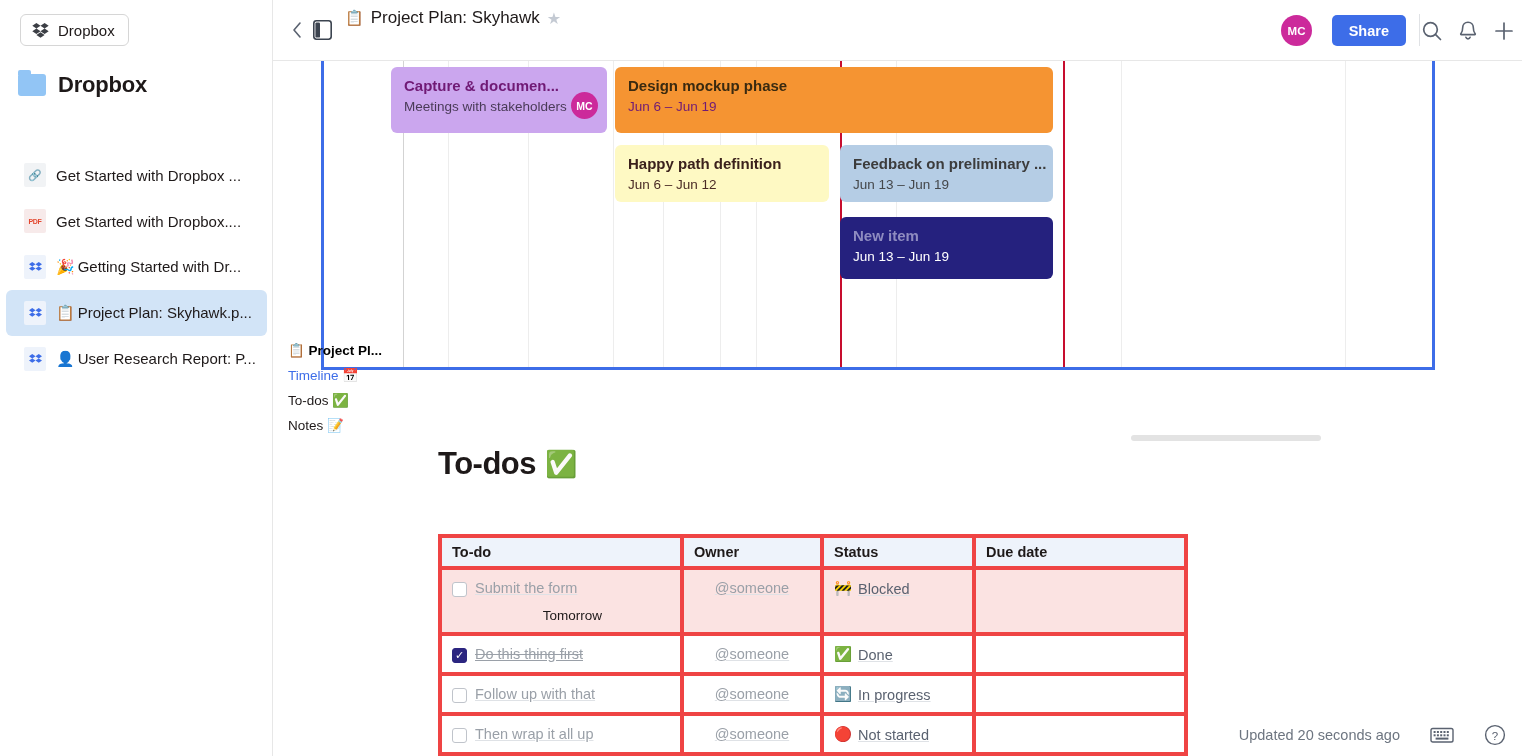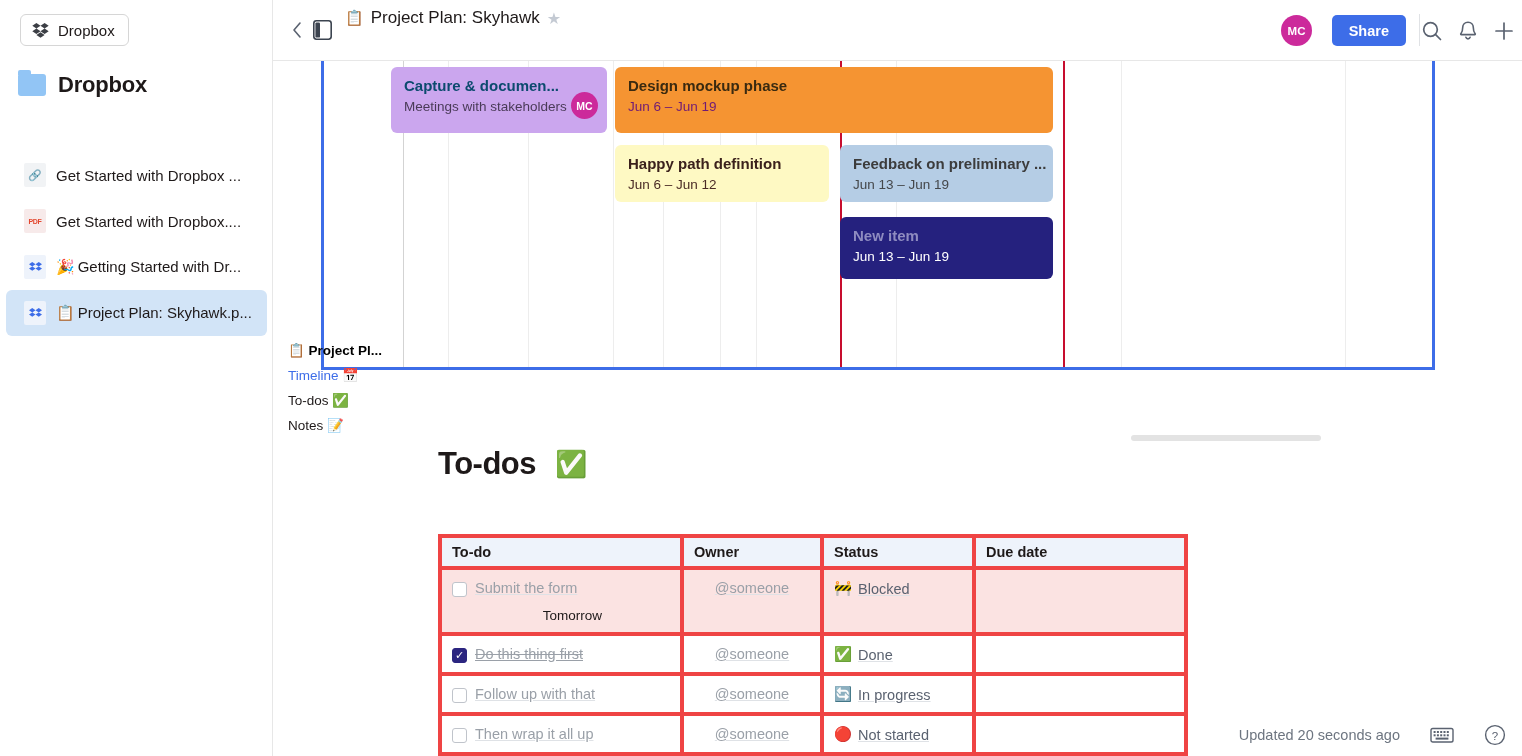--- a/index.html
+++ b/index.html
@@ -131,21 +131,21 @@
   .outline { position: absolute; left: 15px; top: 276px; width: 120px; }
   .ol-row { height: 25px; display: flex; align-items: center; gap: 5px; font-size: 13.5px; cursor: pointer; }
   .ol-row.bold { font-weight: bold; color: #000000; }
   .ol-row.active { color: #3d6de8; }
   .ol-row.plain { color: #1e1919; }
 
   
   .section-title {
     position: absolute; left: 165px; top: 385px;
     font-size: 31px; font-weight: bold; letter-spacing: -0.5px;
-    display: flex; align-items: center; gap: 19px;
+    display: flex; align-items: center; gap: 9px;
   }
   .section-title .emo { font-size: 26px; }
 
   .todo-table {
     position: absolute; left: 165px; top: 473px; width: 746px;
     border-collapse: collapse; table-layout: fixed;
   }
   .todo-table th, .todo-table td {
     border: 4px solid #ef4444; text-align: left; vertical-align: top;
   }
@@ -218,20 +218,28 @@
           </span>
           <span class="file-name"><span class="emo">🎉</span>Getting Started with Dr...</span>
         </div>
         <div class="file-row selected">
           <span class="file-ico ico-paper">
             <svg width="13" height="13" viewBox="0 0 24 24">
               <path fill="#3d6de8" d="M6 2 0 6l6 4 6-4zM18 2l-6 4 6 4 6-4zM0 14l6 4 6-4-6-4zM18 10l-6 4 6 4 6-4z"></path>
             </svg>
           </span>
           <span class="file-name"><span class="emo">📋</span>Project Plan: Skyhawk.p...</span>
+        </div>
+        <div class="file-row">
+          <span class="file-ico ico-paper">
+            <svg width="13" height="13" viewBox="0 0 24 24">
+              <path fill="#3d6de8" d="M6 2 0 6l6 4 6-4zM18 2l-6 4 6 4 6-4zM0 14l6 4 6-4-6-4zM18 10l-6 4 6 4 6-4z"></path>
+            </svg>
+          </span>
+          <span class="file-name"><span class="emo">👤</span>User Research Report: P...</span>
         </div>
       </div>
   </div>
 
   <div class="header">
     <svg class="back-chevron" viewBox="0 0 20 22">
       <path d="M13 4 L7 11 L13 18" fill="none" stroke="#5a6270" stroke-width="1.6" stroke-linecap="round" stroke-linejoin="round"></path>
     </svg>
     <svg class="panel-toggle" viewBox="0 0 19 20">
       <rect x="0.8" y="0.8" width="17.4" height="18.4" rx="2.6" fill="none" stroke="#3c4450" stroke-width="1.6"></rect>
@@ -273,21 +281,21 @@
           <div class="gl" style="left: 396px;"></div>
           <div class="gl" style="left: 432px;"></div>
           <div class="gl" style="left: 572px;"></div>
           <div class="gl" style="left: 797px;"></div>
           <div class="gl" style="left: 1021px;"></div>
           <div class="gl today" style="left: 516px;"></div>
           <div class="gl today" style="left: 739px;"></div>
         </div>
       <div id="tl-cards">
           <div class="tl-card" style="left: 67px; top: 7px; width: 216px; height: 66px; background: rgb(203, 166, 238);">
-            <div class="t" style="color:#0c4a6e">Capture &amp; documen...</div>
+            <div class="t" style="color:#701a75">Capture &amp; documen...</div>
             <div class="s" style="color:#4a3b58">Meetings with stakeholders</div>
             <div class="card-avatar">MC</div>
           </div>
           <div class="tl-card" style="left: 291px; top: 7px; width: 438px; height: 66px; background: rgb(245, 148, 50);">
             <div class="t" style="color:#3a2a10">Design mockup phase</div>
             <div class="s" style="color:#701a75">Jun 6 – Jun 19</div>
           </div>
           <div class="tl-card" style="left: 291px; top: 85px; width: 214px; height: 57px; background: #fef9c3;">
             <div class="t" style="color:#3b211c">Happy path definition</div>
             <div class="s" style="color:#4a2b25">Jun 6 – Jun 12</div>

